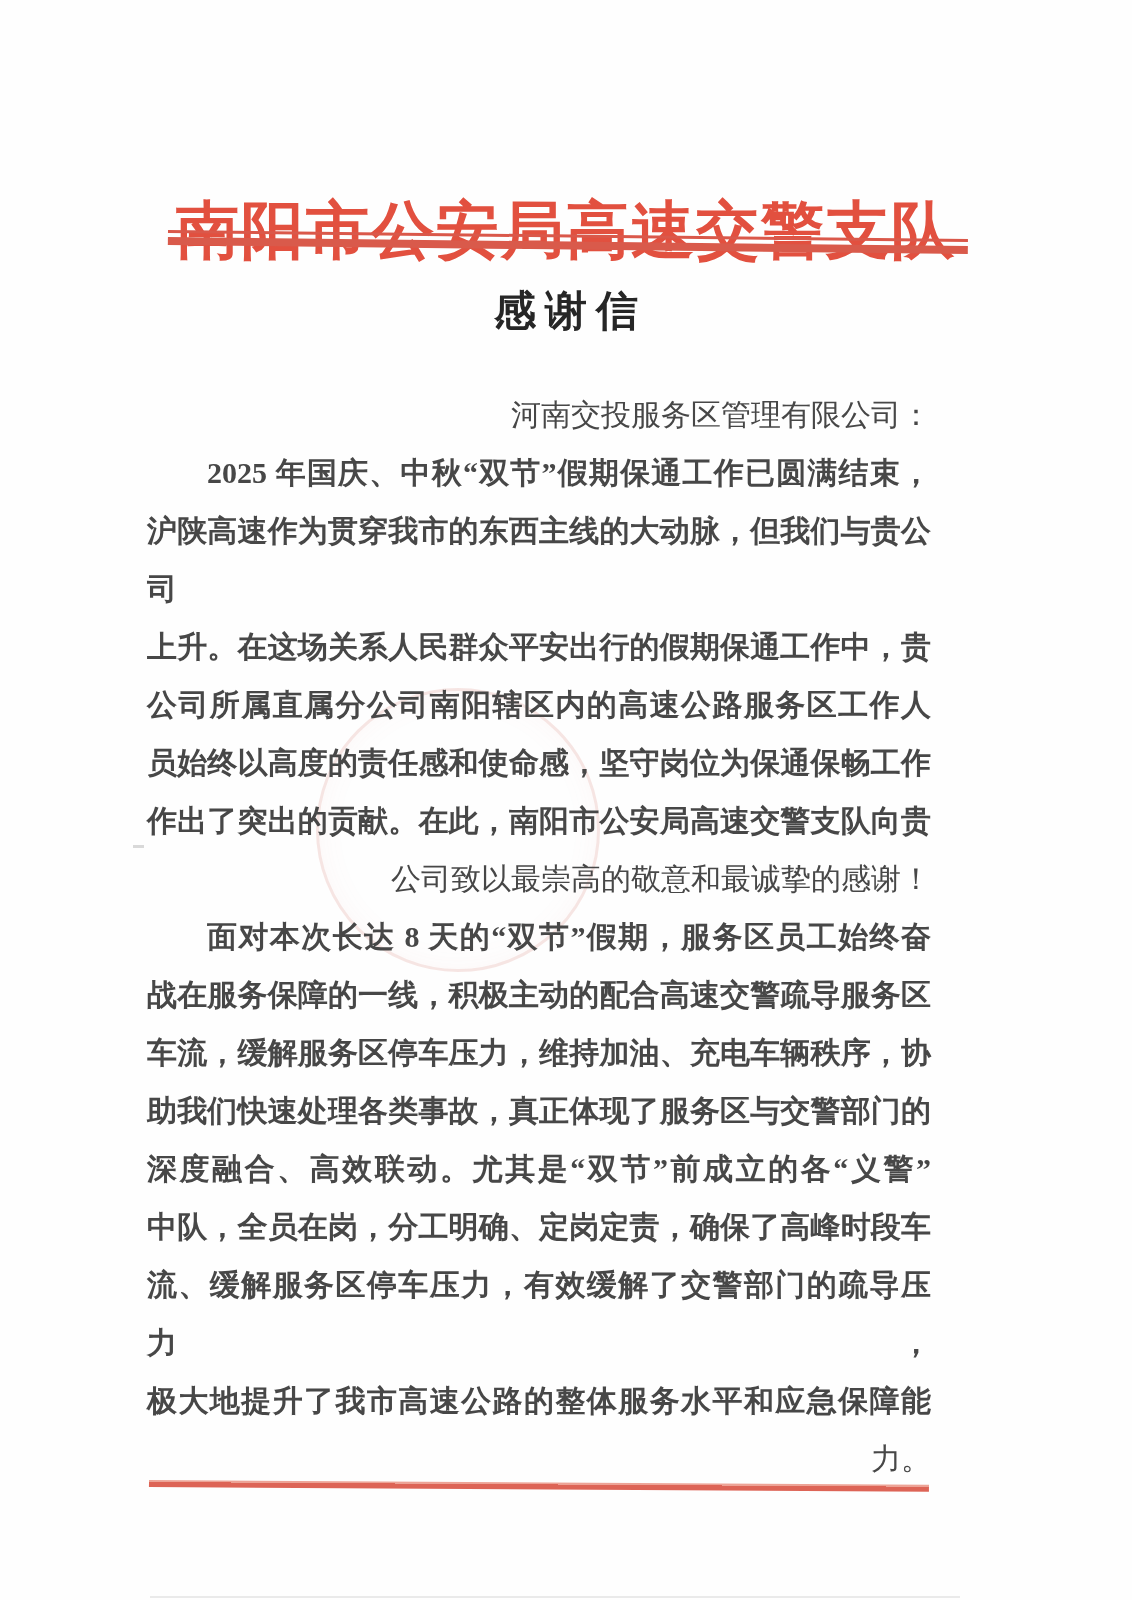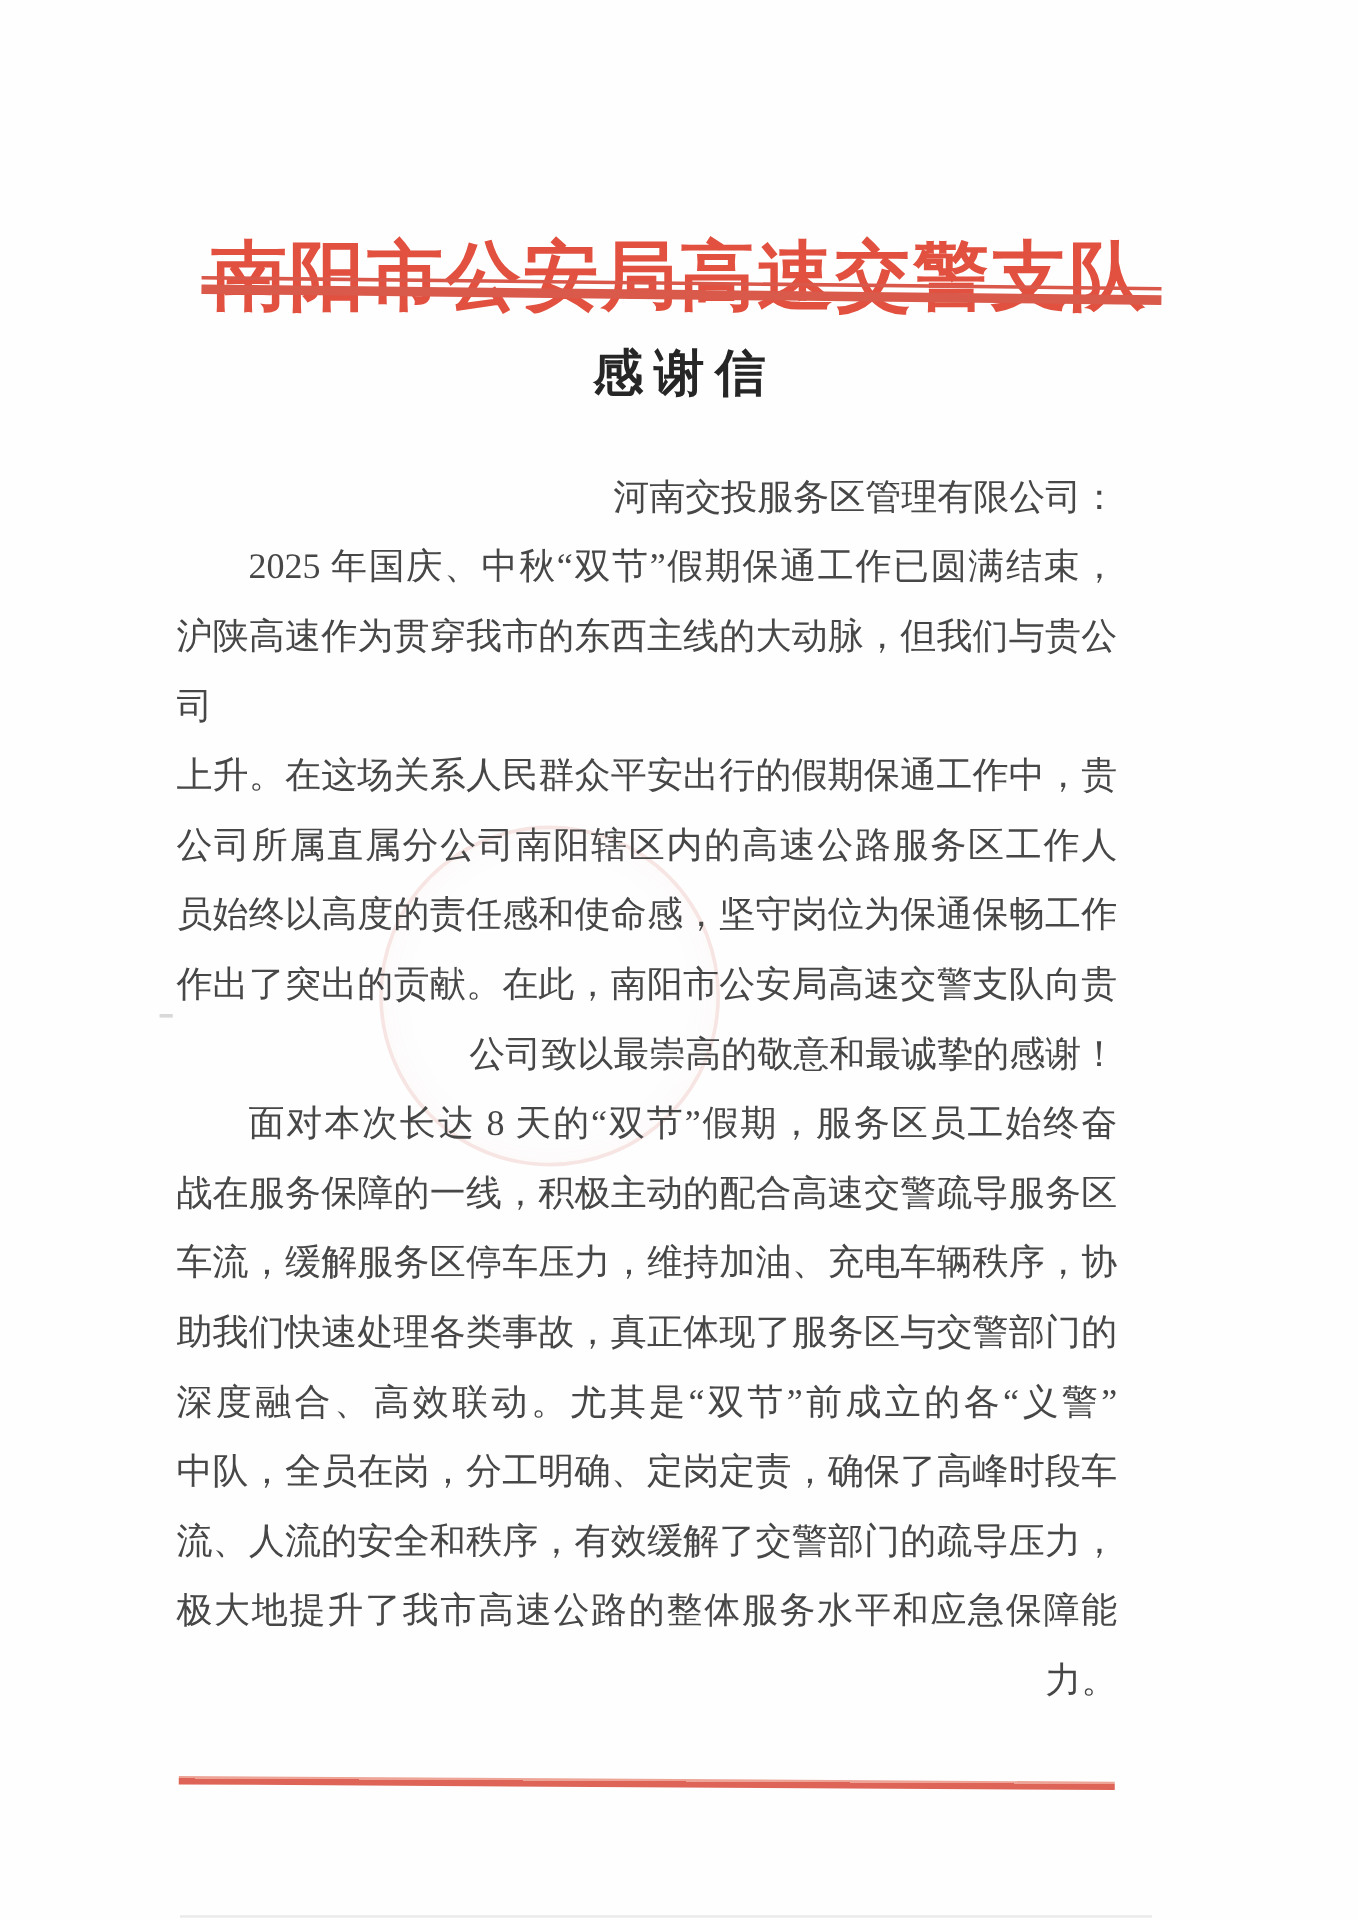--- a/index.html
+++ b/index.html
@@ -74,20 +74,21 @@
     width: 784px;
     font-size: 30px;
     line-height: 58px;
     color: #474747;
   }
   .line { white-space: nowrap; text-align: right; }
   .line.fill {
     white-space: normal;
     text-align: justify;
     text-align-last: justify;
+    font-weight: bold;
   }
   .line.indent { text-indent: 2em; }
   .line.salut  { padding-left: 22px; }
   
   .footer-rule {
     position: absolute;
     left: 149px;
     top: 1480px;
     width: 780px;
     height: 7px;
@@ -142,21 +143,21 @@
     <div class="line fill">公司所属直属分公司南阳辖区内的高速公路服务区工作人</div>
     <div class="line fill">员始终以高度的责任感和使命感，坚守岗位为保通保畅工作</div>
     <div class="line fill">作出了突出的贡献。在此，南阳市公安局高速交警支队向贵</div>
     <div class="line">公司致以最崇高的敬意和最诚挚的感谢！</div>
     <div class="line fill indent">面对本次长达 8 天的“双节”假期，服务区员工始终奋</div>
     <div class="line fill">战在服务保障的一线，积极主动的配合高速交警疏导服务区</div>
     <div class="line fill">车流，缓解服务区停车压力，维持加油、充电车辆秩序，协</div>
     <div class="line fill">助我们快速处理各类事故，真正体现了服务区与交警部门的</div>
     <div class="line fill">深度融合、高效联动。尤其是“双节”前成立的各“义警”</div>
     <div class="line fill">中队，全员在岗，分工明确、定岗定责，确保了高峰时段车</div>
-    <div class="line fill">流、人流的安全和秩序，有效缓解了交警部门的疏导压力，</div>
+    <div class="line fill">流、缓解服务区停车压力，有效缓解了交警部门的疏导压力，</div>
     <div class="line fill">极大地提升了我市高速公路的整体服务水平和应急保障能</div>
     <div class="line">力。</div>
   </div>
 
   <div class="footer-rule"></div>
   <div class="scan-shadow"></div>
 
 </div>
 
 </body></html>

